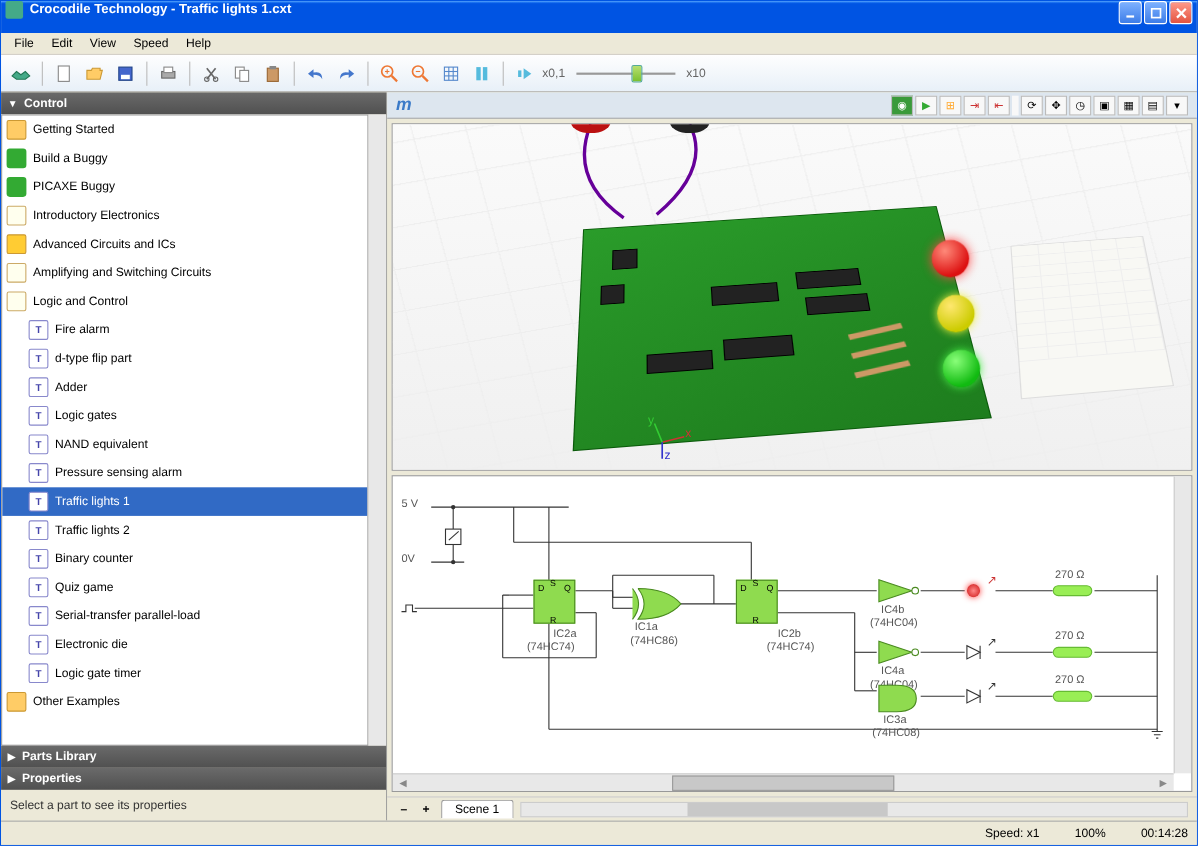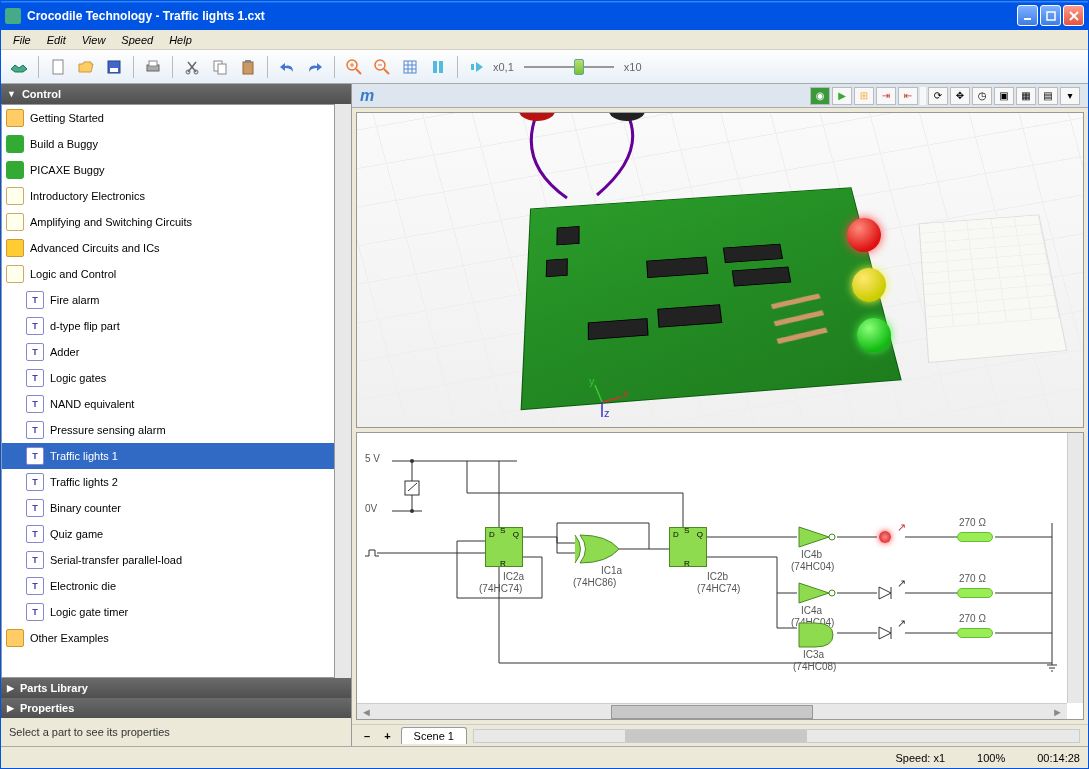--- a/index.html
+++ b/index.html
@@ -1,25 +1,25 @@
 <!DOCTYPE html>
 <html><head>
 <meta charset="utf-8">
 <style>
 * { box-sizing: border-box; margin: 0; padding: 0; font-family: Tahoma, sans-serif; font-size: 11px; }
 body { background: #ece9d8; width: 1089px; height: 769px; overflow: hidden; }
 .window { width: 1089px; height: 769px; border: 1px solid #0054e3; background: #ece9d8; display: flex; flex-direction: column; }
-.titlebar { height: 29px; background: linear-gradient(to bottom, #3d95ff 0%, #0054e3 8%, #0054e3 92%, #0054e3 100%); color: white; display: flex; align-items: center; padding: 0 4px; }
+.titlebar { height: 29px; background: linear-gradient(to bottom, #3d95ff 0%, #0054e3 8%, #0054e3 92%, #0054e3 100%); color: white; display: flex; padding: 0 4px; }
 .titlebar .app-icon { width: 16px; height: 16px; margin-right: 6px; background: #4a8; border-radius: 2px; }
 .titlebar .title { font-weight: bold; flex: 1; font-size: 12px; }
 .win-btns { display: flex; gap: 2px; }
 .win-btn { width: 21px; height: 21px; border: 1px solid #fff; border-radius: 3px; display: flex; align-items: center; justify-content: center; color: white; font-weight: bold; cursor: pointer; }
 .minimize, .maximize { background: linear-gradient(to bottom, #7eb1ff, #3d7de8); }
 .close { background: linear-gradient(to bottom, #ff9a8a, #e35440); }
-.menubar { height: 20px; background: #ece9d8; display: flex; padding: 2px 4px; border-bottom: 1px solid #d4d0c8; font-style: italic; }
+.menubar { height: 20px; background: #ece9d8; display: flex; padding: 2px 4px; border-bottom: 1px solid #d4d0c8; }
 .menu-item { padding: 2px 8px; cursor: pointer; }
 .toolbar { height: 34px; background: linear-gradient(to bottom, #fefefe, #e8f0f8); border-bottom: 1px solid #aaa; display: flex; align-items: center; padding: 0 6px; gap: 4px; }
 .tool-btn { width: 24px; height: 24px; display: flex; align-items: center; justify-content: center; cursor: pointer; border: 1px solid transparent; border-radius: 2px; }
 .tool-sep { width: 1px; height: 22px; background: #bbb; margin: 0 3px; }
 .speed-slider { width: 90px; height: 16px; position: relative; margin: 0 6px; }
 .speed-track { position: absolute; top: 7px; width: 100%; height: 2px; background: #999; }
 .speed-thumb { position: absolute; top: 0; left: 50px; width: 10px; height: 16px; background: linear-gradient(to bottom, #b8e070, #7ac030); border: 1px solid #5a9; border-radius: 2px; }
 .main-area { flex: 1; display: flex; min-height: 0; }
 .sidebar { width: 351px; display: flex; flex-direction: column; background: #ece9d8; border-right: 1px solid #999; }
 .panel-header { height: 20px; background: linear-gradient(to bottom, #6a6a6a, #505050); color: white; font-weight: bold; display: flex; align-items: center; padding: 0 6px; cursor: pointer; }
@@ -230,26 +230,26 @@
             </div>
             <div class="tree-row">
               <div class="tree-icon icon-green"></div>
               <span>PICAXE Buggy</span>
             </div>
             <div class="tree-row">
               <div class="tree-icon icon-sheet"></div>
               <span>Introductory Electronics</span>
             </div>
             <div class="tree-row">
+              <div class="tree-icon icon-chip"></div>
+              <span>Advanced Circuits and ICs</span>
+            </div>
+            <div class="tree-row">
               <div class="tree-icon icon-sheet"></div>
               <span>Amplifying and Switching Circuits</span>
-            </div>
-            <div class="tree-row">
-              <div class="tree-icon icon-chip"></div>
-              <span>Advanced Circuits and ICs</span>
             </div>
             <div class="tree-row">
               <div class="tree-icon icon-sheet"></div>
               <span>Logic and Control</span>
             </div>
             <div class="tree-row level1">
               <div class="tree-icon icon-doc">T</div>
               <span>Fire alarm</span>
             </div>
             <div class="tree-row level1">
@@ -520,21 +520,21 @@
           <span style="position:absolute;left:14px;bottom:-2px;font-size:8px">R</span>
         </div>
         <span class="sch-label" style="left:146px;top:138px">IC2a</span>
         <span class="sch-label" style="left:122px;top:150px">(74HC74)</span>
 
         <div class="gate-shape" style="left:220px;top:100px">
           <svg width="45" height="32">
               <path d="M3 2 Q14 16 3 30 L3 30 Q30 30 42 16 Q30 2 3 2 M-2 2 Q9 16 -2 30" fill="#8fdb4f" stroke="#4a8a20"></path>
             </svg>
         </div>
-        <span class="sch-label" style="left:244px;top:132px">IC1a</span>
+        <span class="sch-label" style="left:220px;top:132px">IC1a</span>
         <span class="sch-label" style="left:216px;top:144px">(74HC86)</span>
 
         <div class="ic-box" style="left:312px;top:94px;width:38px;height:40px">
           <span style="position:absolute;left:3px;top:2px;font-size:8px">D</span>
           <span style="position:absolute;right:3px;top:2px;font-size:8px">Q</span>
           <span style="position:absolute;left:14px;top:-2px;font-size:8px">S</span>
           <span style="position:absolute;left:14px;bottom:-2px;font-size:8px">R</span>
         </div>
         <span class="sch-label" style="left:350px;top:138px">IC2b</span>
         <span class="sch-label" style="left:340px;top:150px">(74HC74)</span>

